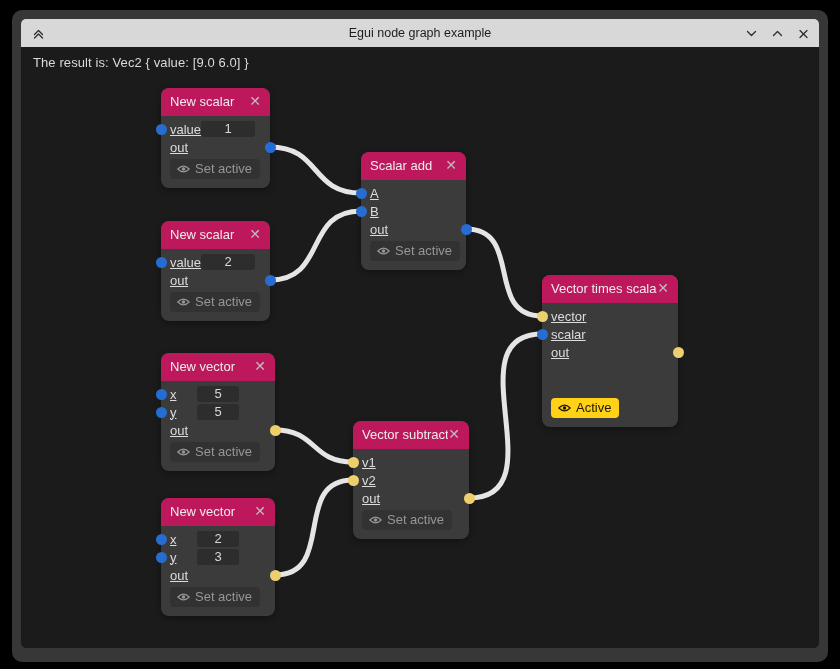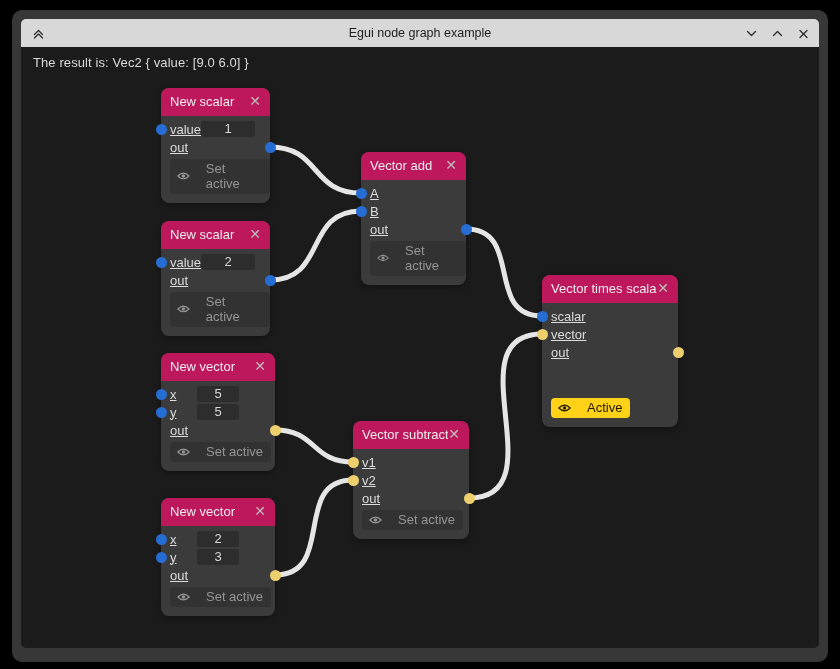--- a/index.html
+++ b/index.html
@@ -29,21 +29,21 @@
   .row-label{white-space:nowrap;text-decoration:underline;}
   .row-label.lw{width:31px;flex:0 0 auto;}
   .row-label.ln{width:27px;flex:0 0 auto;}
   .value-box{background:#2d2d2d;border-radius:3px;height:16px;line-height:16px;
     text-align:center;color:#d8d8d8;flex:0 0 auto;}
   .value-box.vw{width:54px;}
   .value-box.vn{width:42px;}
   .port{position:absolute;top:50%;margin-top:-5.5px;width:11px;height:11px;border-radius:50%;z-index:3;}
   .port.left{left:-5.5px;}
   .port.right{right:-5.5px;}
-  .btn{display:inline-flex;align-items:center;gap:16px;margin:3px 0 0 9px;background:#323232;
+  .btn{display:inline-flex;align-items:center;gap:5px;margin:3px 0 0 9px;background:#323232;
     border-radius:4px;padding:2px 8px 3px 7px;color:#969696;font-size:13px;cursor:default;}
   .btn .eye{width:13px;height:10px;}
   .btn.active{color:#1e1800;font-weight:400;margin-top:37px;}
 </style>
 </head>
 <body>
 
 <div class="window">
   <div class="titlebar">
     <div class="tb-left">
@@ -123,21 +123,21 @@
               <path d="M1 6 Q8 -1 15 6 Q8 13 1 6 Z" fill="none" stroke="currentColor" stroke-width="1.4"></path>
               <circle cx="8" cy="6" r="2.1" fill="currentColor"></circle>
             </svg>
           <span>Set active</span>
         </div>
       </div>
     </div>
 
     <div class="node" style="left:340px;top:105px;width:105px">
       <div class="node-header">
-        <span class="node-title">Vector add</span>
+        <span class="node-title">Scalar add</span>
         <span class="node-close">✕</span>
       </div>
       <div class="node-body">
         <div class="row">
           <span class="port left" style="background: rgb(38, 109, 211);"></span>
           <span class="row-label">A</span>
         </div>
         <div class="row">
           <span class="port left" style="background: rgb(38, 109, 211);"></span>
           <span class="row-label">B</span>
@@ -244,26 +244,26 @@
       </div>
     </div>
 
     <div class="node" style="left:521px;top:228px;width:136px">
       <div class="node-header">
         <span class="node-title">Vector times scalar</span>
         <span class="node-close">✕</span>
       </div>
       <div class="node-body">
         <div class="row">
-          <span class="port left" style="background: rgb(38, 109, 211);"></span>
-          <span class="row-label">scalar</span>
-        </div>
-        <div class="row">
           <span class="port left" style="background: rgb(238, 207, 109);"></span>
           <span class="row-label">vector</span>
+        </div>
+        <div class="row">
+          <span class="port left" style="background: rgb(38, 109, 211);"></span>
+          <span class="row-label">scalar</span>
         </div>
         <div class="row">
           <span class="row-label">out</span>
           <span class="port right" style="background: rgb(238, 207, 109);"></span>
         </div>
         <div class="btn active" style="background: rgb(255, 209, 23);">
           <svg class="eye" viewBox="0 0 16 12">
               <path d="M1 6 Q8 -1 15 6 Q8 13 1 6 Z" fill="none" stroke="currentColor" stroke-width="1.4"></path>
               <circle cx="8" cy="6" r="2.1" fill="currentColor"></circle>
             </svg>

